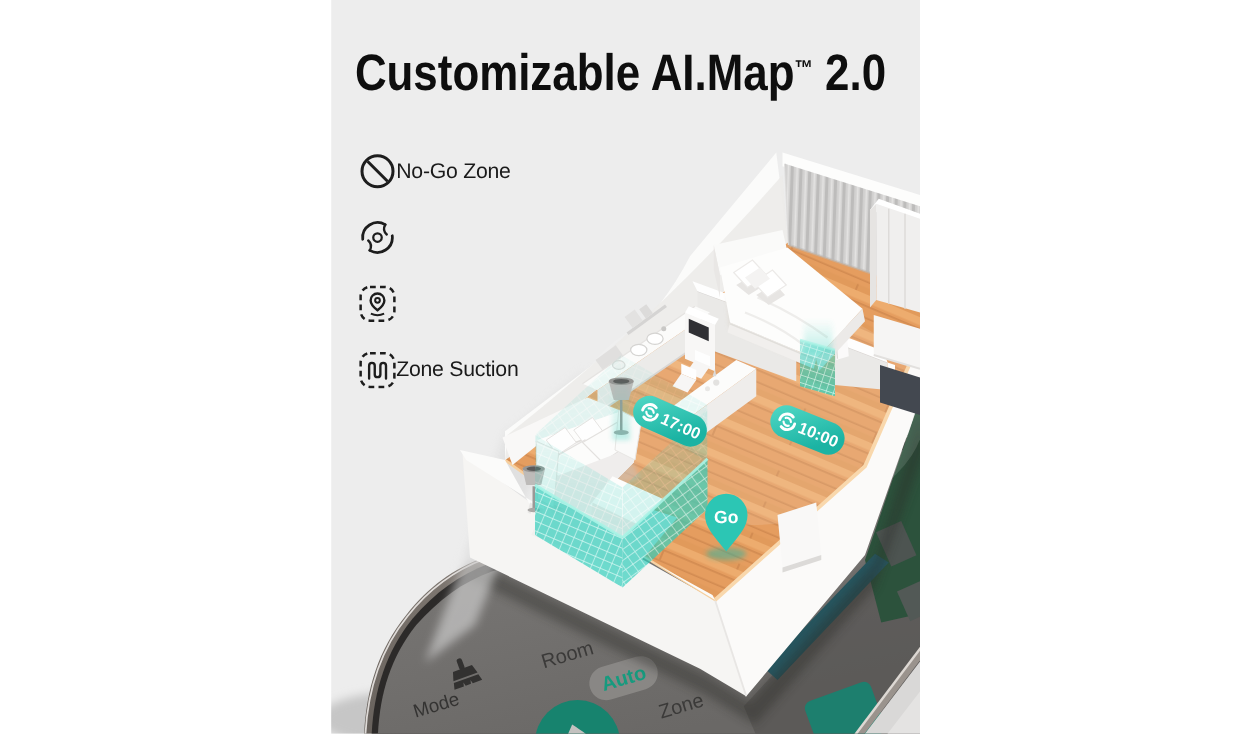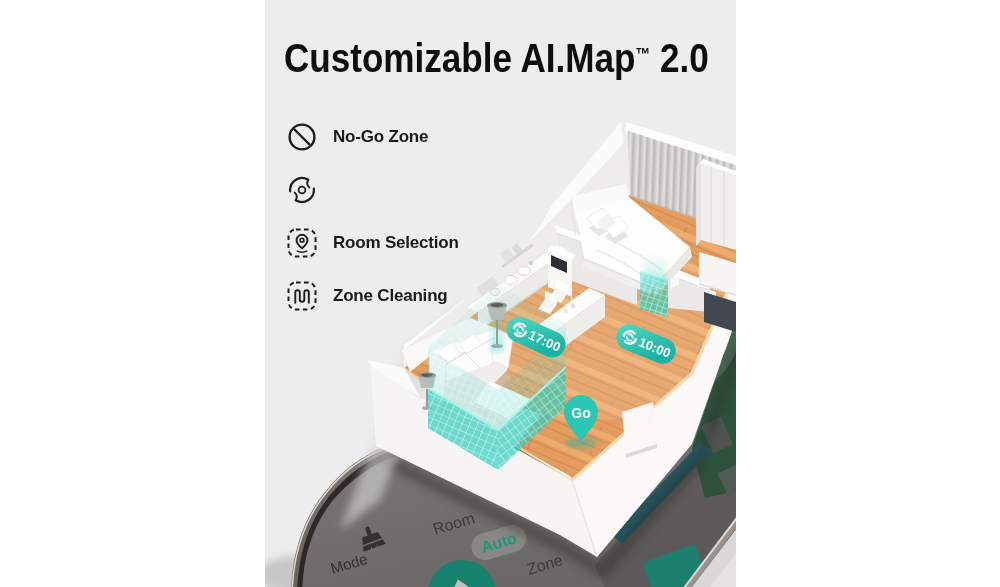--- a/index.html
+++ b/index.html
@@ -4,21 +4,21 @@
 html,body{margin:0;padding:0;}
 body{width:1000px;height:587px;background:#ffffff;position:relative;overflow:hidden;
      font-family:"Liberation Sans",sans-serif;}
 .block{position:absolute;left:265px;top:0;width:471px;height:587px;background:#ededed;}
 .title{position:absolute;left:250px;top:38px;width:471px;text-align:center;line-height:1;
        font-size:41px;font-weight:bold;color:#0e0e0e;white-space:nowrap;
        transform:scaleX(0.856);transform-origin:235.5px 0;}
 .title sup{font-size:0.42em;vertical-align:0.68em;}
 .feat{position:absolute;left:287px;height:30px;display:flex;align-items:center;}
 .feat svg{width:30px;height:30px;flex:none;}
-.feat span{margin-left:16px;font-size:17px;font-weight:bold;color:#1a1a1a;letter-spacing:-0.2px;white-space:nowrap;}
+.feat span{font-size:17px;font-weight:normal;color:#1a1a1a;letter-spacing:-0.2px;white-space:nowrap;}
 .art{position:absolute;left:265px;top:0;width:471px;height:587px;}
 </style></head><body>
 
 <div class="block"></div>
 
 <div class="title">Customizable AI.Map<sup>™</sup> 2.0</div>
 
 <div class="feat" style="top:122px;">
 <svg viewBox="0 0 30 30">
       <circle cx="15" cy="15" r="12.4" fill="none" stroke="#1d1d1d" stroke-width="2.4"></circle>
@@ -37,29 +37,28 @@
 </svg>
   </div>
 
 <div class="feat" style="top:228px;">
 <svg viewBox="0 0 30 30" fill="none" stroke="#1d1d1d">
 <rect x="1.5" y="1.5" width="27" height="27" rx="7.5" stroke-width="2" stroke-dasharray="4.6 3.4"></rect>
 <path d="M15 6.8 a5.5 5.5 0 0 1 5.5 5.5 c0 3.5-3.5 6.3-5.5 7.9 c-2-1.6-5.5-4.4-5.5-7.9 a5.5 5.5 0 0 1 5.5-5.5 Z" stroke-width="1.9"></path>
 <circle cx="15" cy="12.2" r="1.9" stroke-width="1.6"></circle>
 <path d="M9.7 22.9 q5.3 2.5 10.6 0" stroke-width="1.5"></path>
 </svg>
-<span>Room Selection</span>
   </div>
 
 <div class="feat" style="top:281px;">
 <svg viewBox="0 0 30 30" fill="none" stroke="#1d1d1d">
 <rect x="1.5" y="1.5" width="27" height="27" rx="7.5" stroke-width="2" stroke-dasharray="4.6 3.4"></rect>
 <path d="M8.3 21.8 V11.5 a2.25 2.25 0 0 1 4.5 0 V18.5 a2.25 2.25 0 0 0 4.5 0 V11.5 a2.25 2.25 0 0 1 4.5 0 V21.8" stroke-width="1.9" stroke-linecap="round"></path>
 </svg>
-<span>Zone Cleaning</span>
+<span>Zone Suction</span>
   </div>
 
 <svg class="art" viewBox="265 0 471 587">
 <defs>
 <linearGradient id="screenG" x1="0" y1="0" x2="0.4" y2="1">
  <stop offset="0" stop-color="#6a6866"></stop>
         <stop offset="0.45" stop-color="#767472"></stop>
         <stop offset="1" stop-color="#6a6866"></stop>
 </linearGradient>
 <linearGradient id="frameG" x1="0" y1="0" x2="0.8" y2="1">

